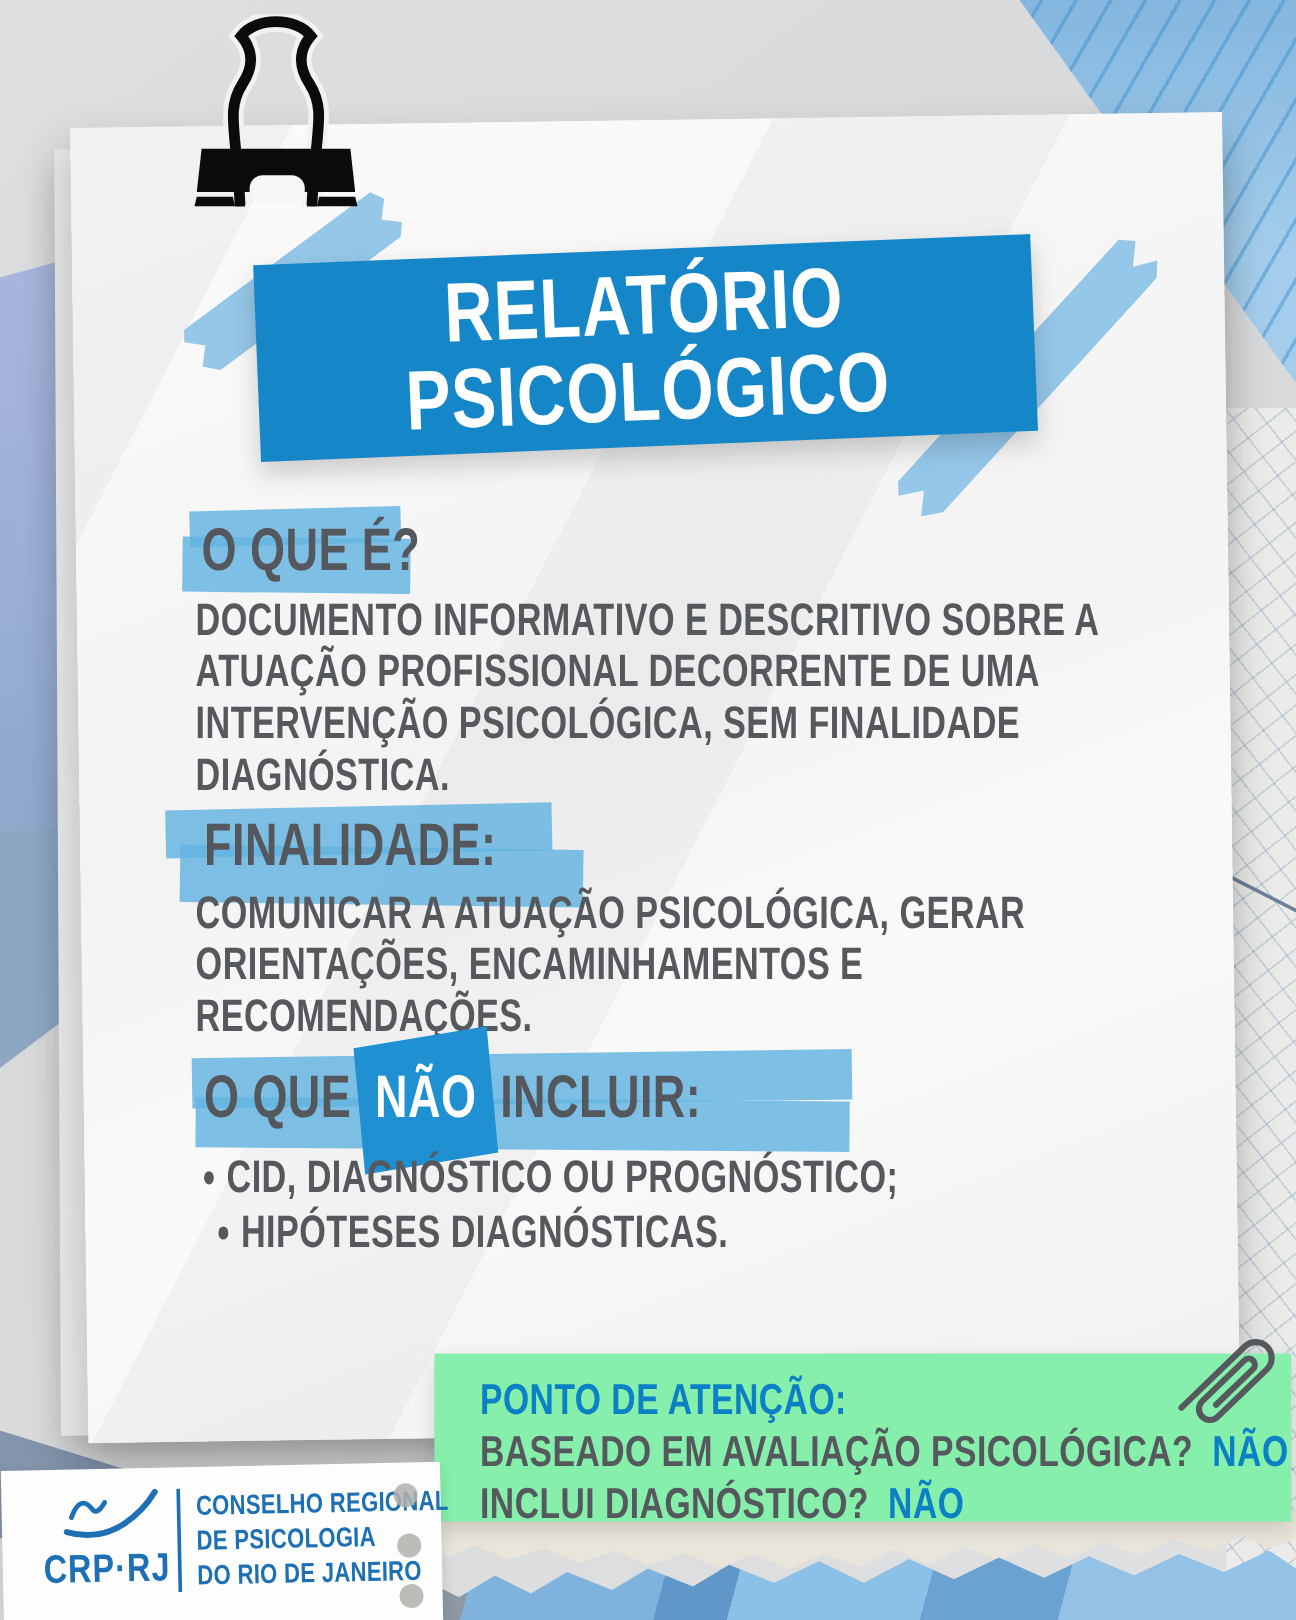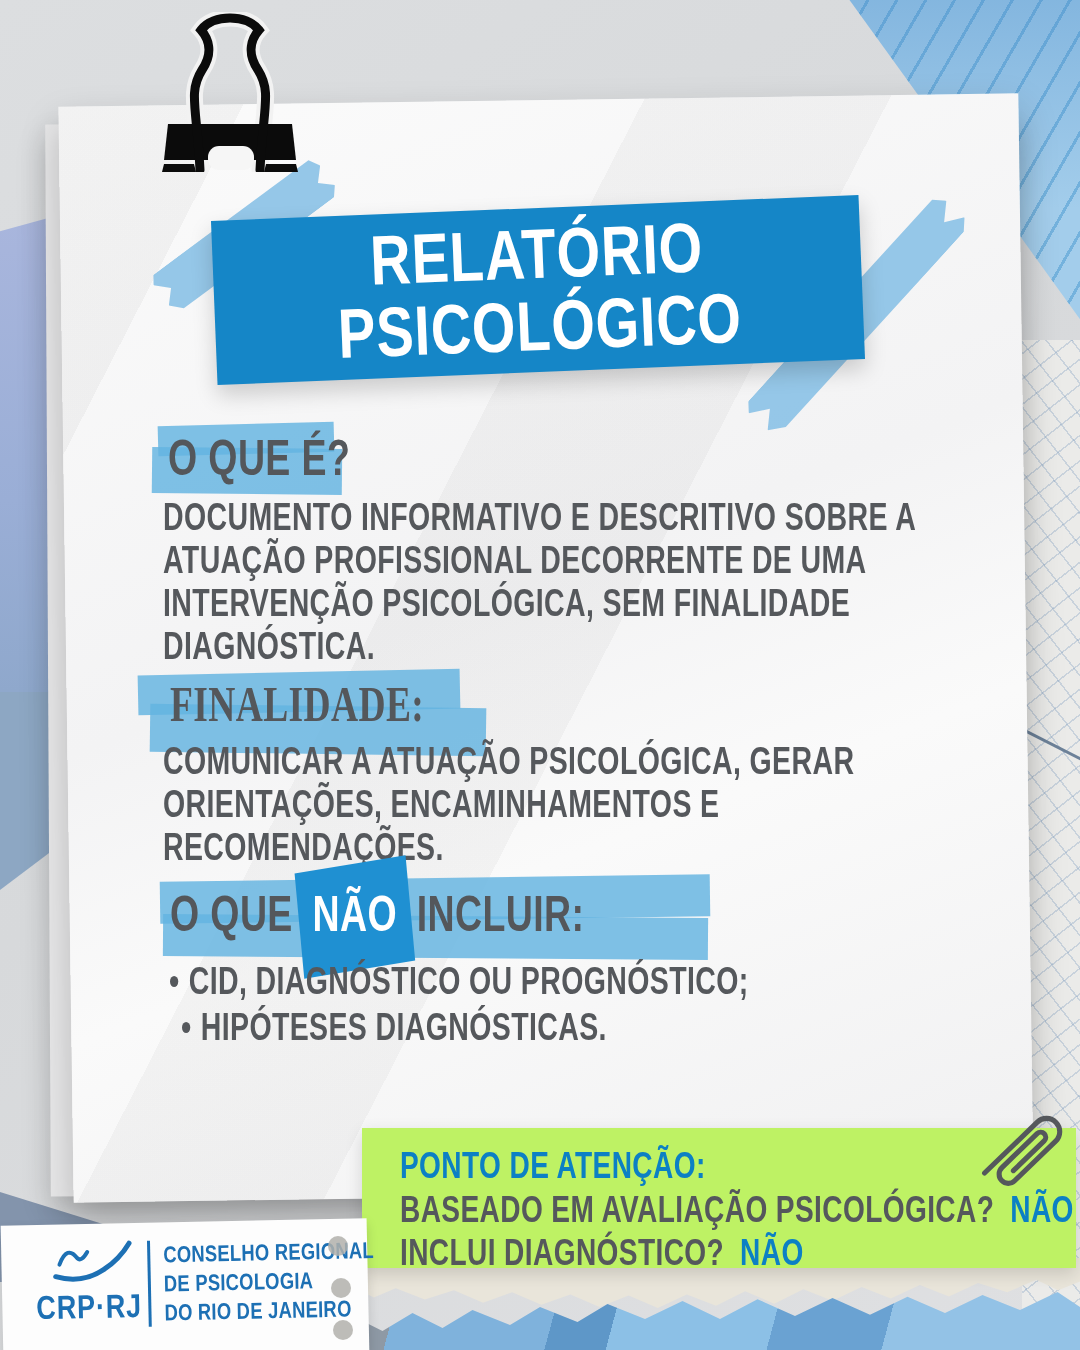--- a/index.html
+++ b/index.html
@@ -69,21 +69,21 @@
     background:#1f90d2;transform:rotate(-7deg);z-index:-1;}
 
   
   .body-block{z-index:6;color:#55585c;}
   .body-line{font-size:38px;line-height:43px;letter-spacing:.5px;}
   .bullet-row{display:flex;align-items:center;}
   .bullet-dot{width:11px;height:11px;border-radius:50%;background:#55585c;
     margin-right:14px;flex:0 0 auto;}
 
   
-  .card{left:362px;top:1128px;width:714px;height:140px;background:#bef264;z-index:6;
+  .card{left:362px;top:1128px;width:714px;height:140px;background:#86efac;z-index:6;
     box-shadow:0 6px 16px rgba(0,0,0,.14);}
   .card-title{font-size:36px;line-height:44px;color:#0c80c4;letter-spacing:.5px;}
   .card-line{font-size:36px;line-height:43px;color:#55585c;letter-spacing:.5px;}
   .card-answer{color:#0c80c4;margin-left:10px;}
   .torn{left:352px;top:1258px;width:728px;height:52px;background:#e9e5da;z-index:5;
     clip-path:polygon(0 10%,100% 0,100% 45%,97% 62%,94% 42%,90% 66%,86% 48%,82% 74%,78% 52%,74% 78%,70% 56%,66% 82%,62% 60%,58% 88%,54% 64%,50% 92%,46% 70%,42% 96%,38% 72%,34% 94%,30% 70%,26% 90%,22% 66%,18% 86%,14% 62%,10% 80%,6% 58%,3% 76%,0 55%);}
   .crumple{left:330px;top:1292px;width:750px;height:60px;z-index:5;
     background:linear-gradient(105deg,#8e99a5 0 9%,#7fb2dc 9% 30%,#5e97c8 30% 38%,#8cc0e6 38% 59%,#6aa2d2 59% 74%,#93c2e6 74% 100%);
     clip-path:polygon(0 100%,0 60%,3% 40%,7% 65%,11% 35%,15% 60%,19% 30%,24% 55%,28% 25%,33% 50%,37% 20%,42% 45%,47% 15%,52% 45%,57% 12%,62% 40%,67% 10%,72% 38%,77% 8%,82% 35%,87% 5%,92% 30%,97% 0,100% 25%,100% 100%);}
   .paperclip{left:988px;top:1094px;width:76px;height:112px;z-index:8;transform:rotate(46deg);}
@@ -136,21 +136,21 @@
 </div>
 <div class="abs body-block" style="left:163px;top:496px;width:1060px;">
   <div class="cond">
     <div class="body-line nowrap">DOCUMENTO INFORMATIVO E DESCRITIVO SOBRE A</div>
     <div class="body-line nowrap">ATUAÇÃO PROFISSIONAL DECORRENTE DE UMA</div>
     <div class="body-line nowrap">INTERVENÇÃO PSICOLÓGICA, SEM FINALIDADE</div>
     <div class="body-line nowrap">DIAGNÓSTICA.</div>
   </div>
 </div>
 
-<div class="abs hgroup" style="left:132px;top:664px;width:520px;height:100px;font-family:Liberation Serif, serif;">
+<div class="abs hgroup" style="left:132px;top:664px;width:520px;height:100px;">
   <div class="hl" style="left:6px;top:8px;width:322px;height:40px;transform:rotate(-1.2deg);"></div>
   <div class="hl" style="left:18px;top:42px;width:336px;height:48px;transform:rotate(.8deg);"></div>
   <div class="heading cond nowrap" style="left:38px;top:14px;">FINALIDADE:</div>
 </div>
 <div class="abs body-block" style="left:163px;top:740px;width:1060px;">
   <div class="cond">
     <div class="body-line nowrap">COMUNICAR A ATUAÇÃO PSICOLÓGICA, GERAR</div>
     <div class="body-line nowrap">ORIENTAÇÕES, ENCAMINHAMENTOS E</div>
     <div class="body-line nowrap">RECOMENDAÇÕES.</div>
   </div>

